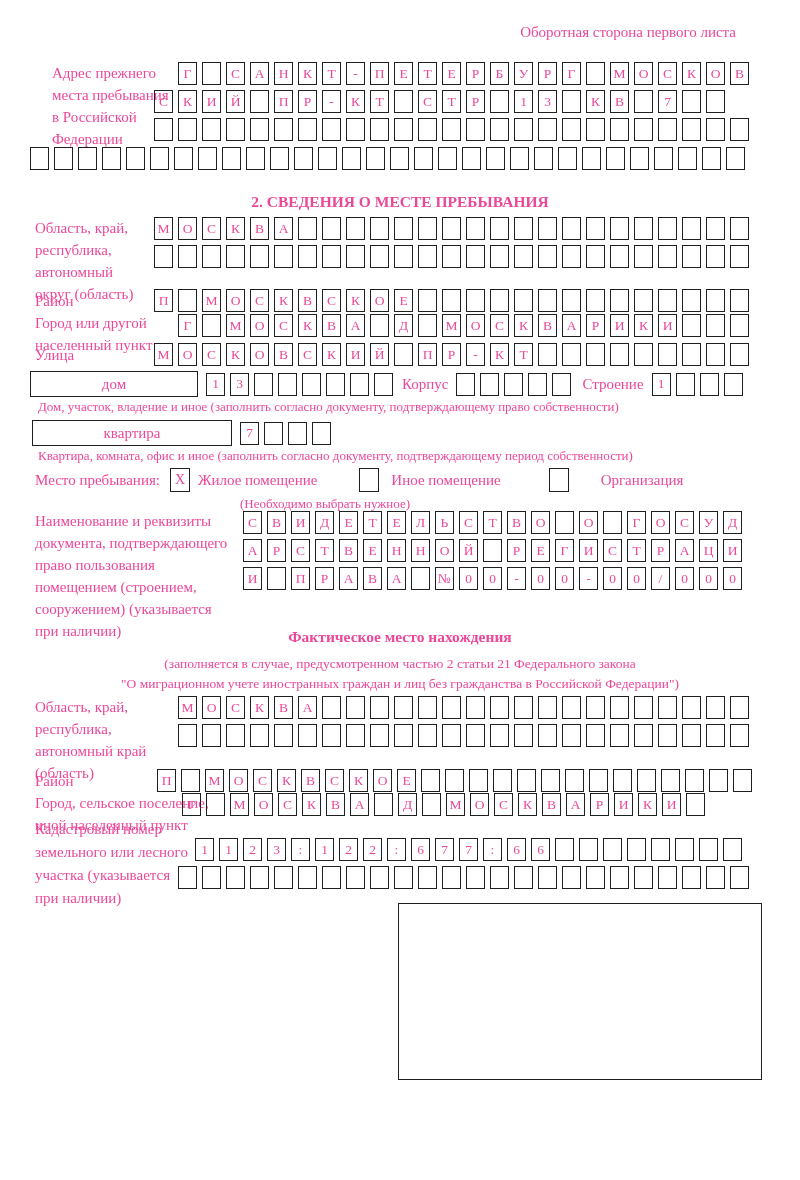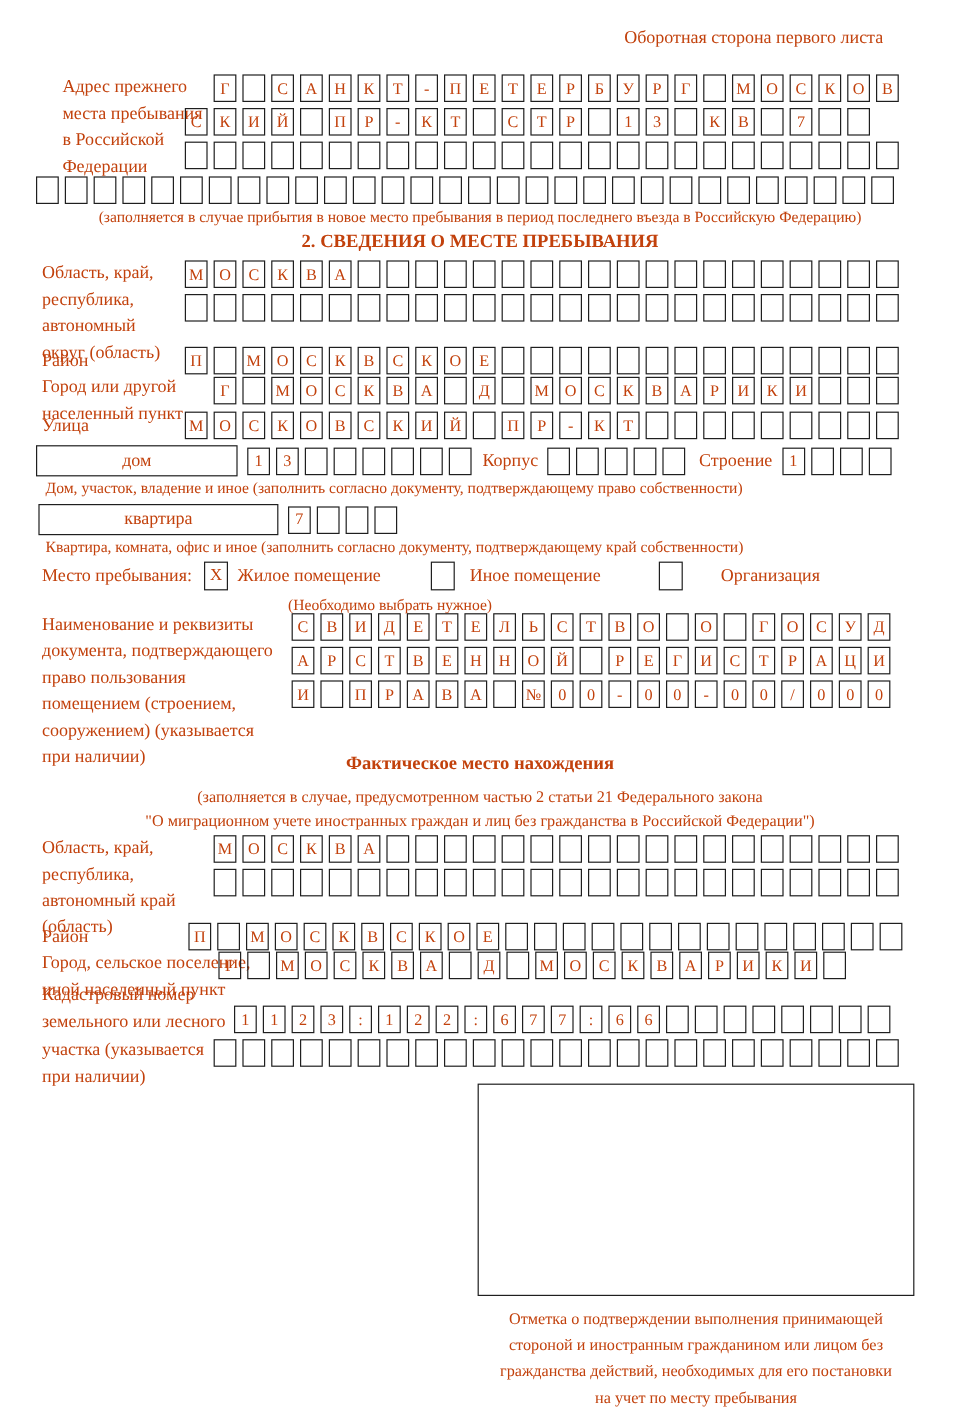--- a/index.html
+++ b/index.html
@@ -1,21 +1,21 @@
 <!DOCTYPE html>
 <html><head>
 <meta charset="utf-8">
 <style>
   html,body{margin:0;padding:0;background:#ffffff;}
   .page{
     position:relative;
     width:796px;height:1180px;
     background:#ffffff;
     font-family:"Liberation Serif","DejaVu Serif",serif;
-    color:#c2410c;
+    color:#ec4899;
     overflow:hidden;
   }
   .abs{position:absolute;}
   .lbl{font-size:15px;line-height:22px;white-space:nowrap;}
   .lbl-lines span{display:block;}
   .cellrow{display:flex;gap:5px;}
   .cell{
     width:19px;height:23px;
     border:1.6px solid #1f1f1f;
     box-sizing:border-box;
@@ -161,21 +161,20 @@
       <div class="cell"></div>
       <div class="cell"></div>
       <div class="cell"></div>
       <div class="cell"></div>
       <div class="cell"></div>
       <div class="cell"></div>
       <div class="cell"></div>
       <div class="cell"></div>
       <div class="cell"></div>
     </div>
-  <div class="abs caption caption-center" style="left:0; top:173px;">(заполняется в случае прибытия в новое место пребывания в период последнего въезда в Российскую Федерацию)</div>
 
   <div class="abs title" style="left:0; top:193px;">2. СВЕДЕНИЯ О МЕСТЕ ПРЕБЫВАНИЯ</div>
 
   <div class="abs lbl lbl-lines" style="left:35px; top:217px;">
     <span>Область, край,</span>
     <span>республика,</span>
     <span>автономный</span>
     <span>округ (область)</span>
   </div>
   <div class="abs cellrow" style="left:154px; top:217px;">
@@ -354,21 +353,21 @@
 
   <div class="abs inline-row" style="left:32px; top:420px;">
     <div class="widebox" style="width:200px;">квартира</div>
     <div class="cellrow">
         <div class="cell">7</div>
         <div class="cell"></div>
         <div class="cell"></div>
         <div class="cell"></div>
       </div>
   </div>
-  <div class="abs caption" style="left:38px; top:448px;">Квартира, комната, офис и иное (заполнить согласно документу, подтверждающему край собственности)</div>
+  <div class="abs caption" style="left:38px; top:448px;">Квартира, комната, офис и иное (заполнить согласно документу, подтверждающему период собственности)</div>
 
   <div class="abs inline-row" style="left:35px; top:468px;">
     <div class="inline-lbl">Место пребывания:</div>
     <div class="checkbox" style="margin-left:10px;">X</div>
     <div class="inline-lbl" style="margin-left:8px;">Жилое помещение</div>
     <div class="checkbox" style="margin-left:42px;"></div>
     <div class="inline-lbl" style="margin-left:12px;">Иное помещение</div>
     <div class="checkbox" style="margin-left:48px;"></div>
     <div class="inline-lbl" style="margin-left:32px;">Организация</div>
   </div>
@@ -625,20 +624,14 @@
       <div class="cell"></div>
       <div class="cell"></div>
       <div class="cell"></div>
       <div class="cell"></div>
       <div class="cell"></div>
       <div class="cell"></div>
       <div class="cell"></div>
     </div>
 
   <div class="abs markbox" style="left:398px; top:903px; width:364px; height:177px;"></div>
-  <div class="abs mark-caption" style="left:385px; top:1088px; width:390px;">
-    <span>Отметка о подтверждении выполнения принимающей</span>
-    <span>стороной и иностранным гражданином или лицом без</span>
-    <span>гражданства действий, необходимых для его постановки</span>
-    <span>на учет по месту пребывания</span>
-  </div>
 
 </div>
 
 </body></html>

